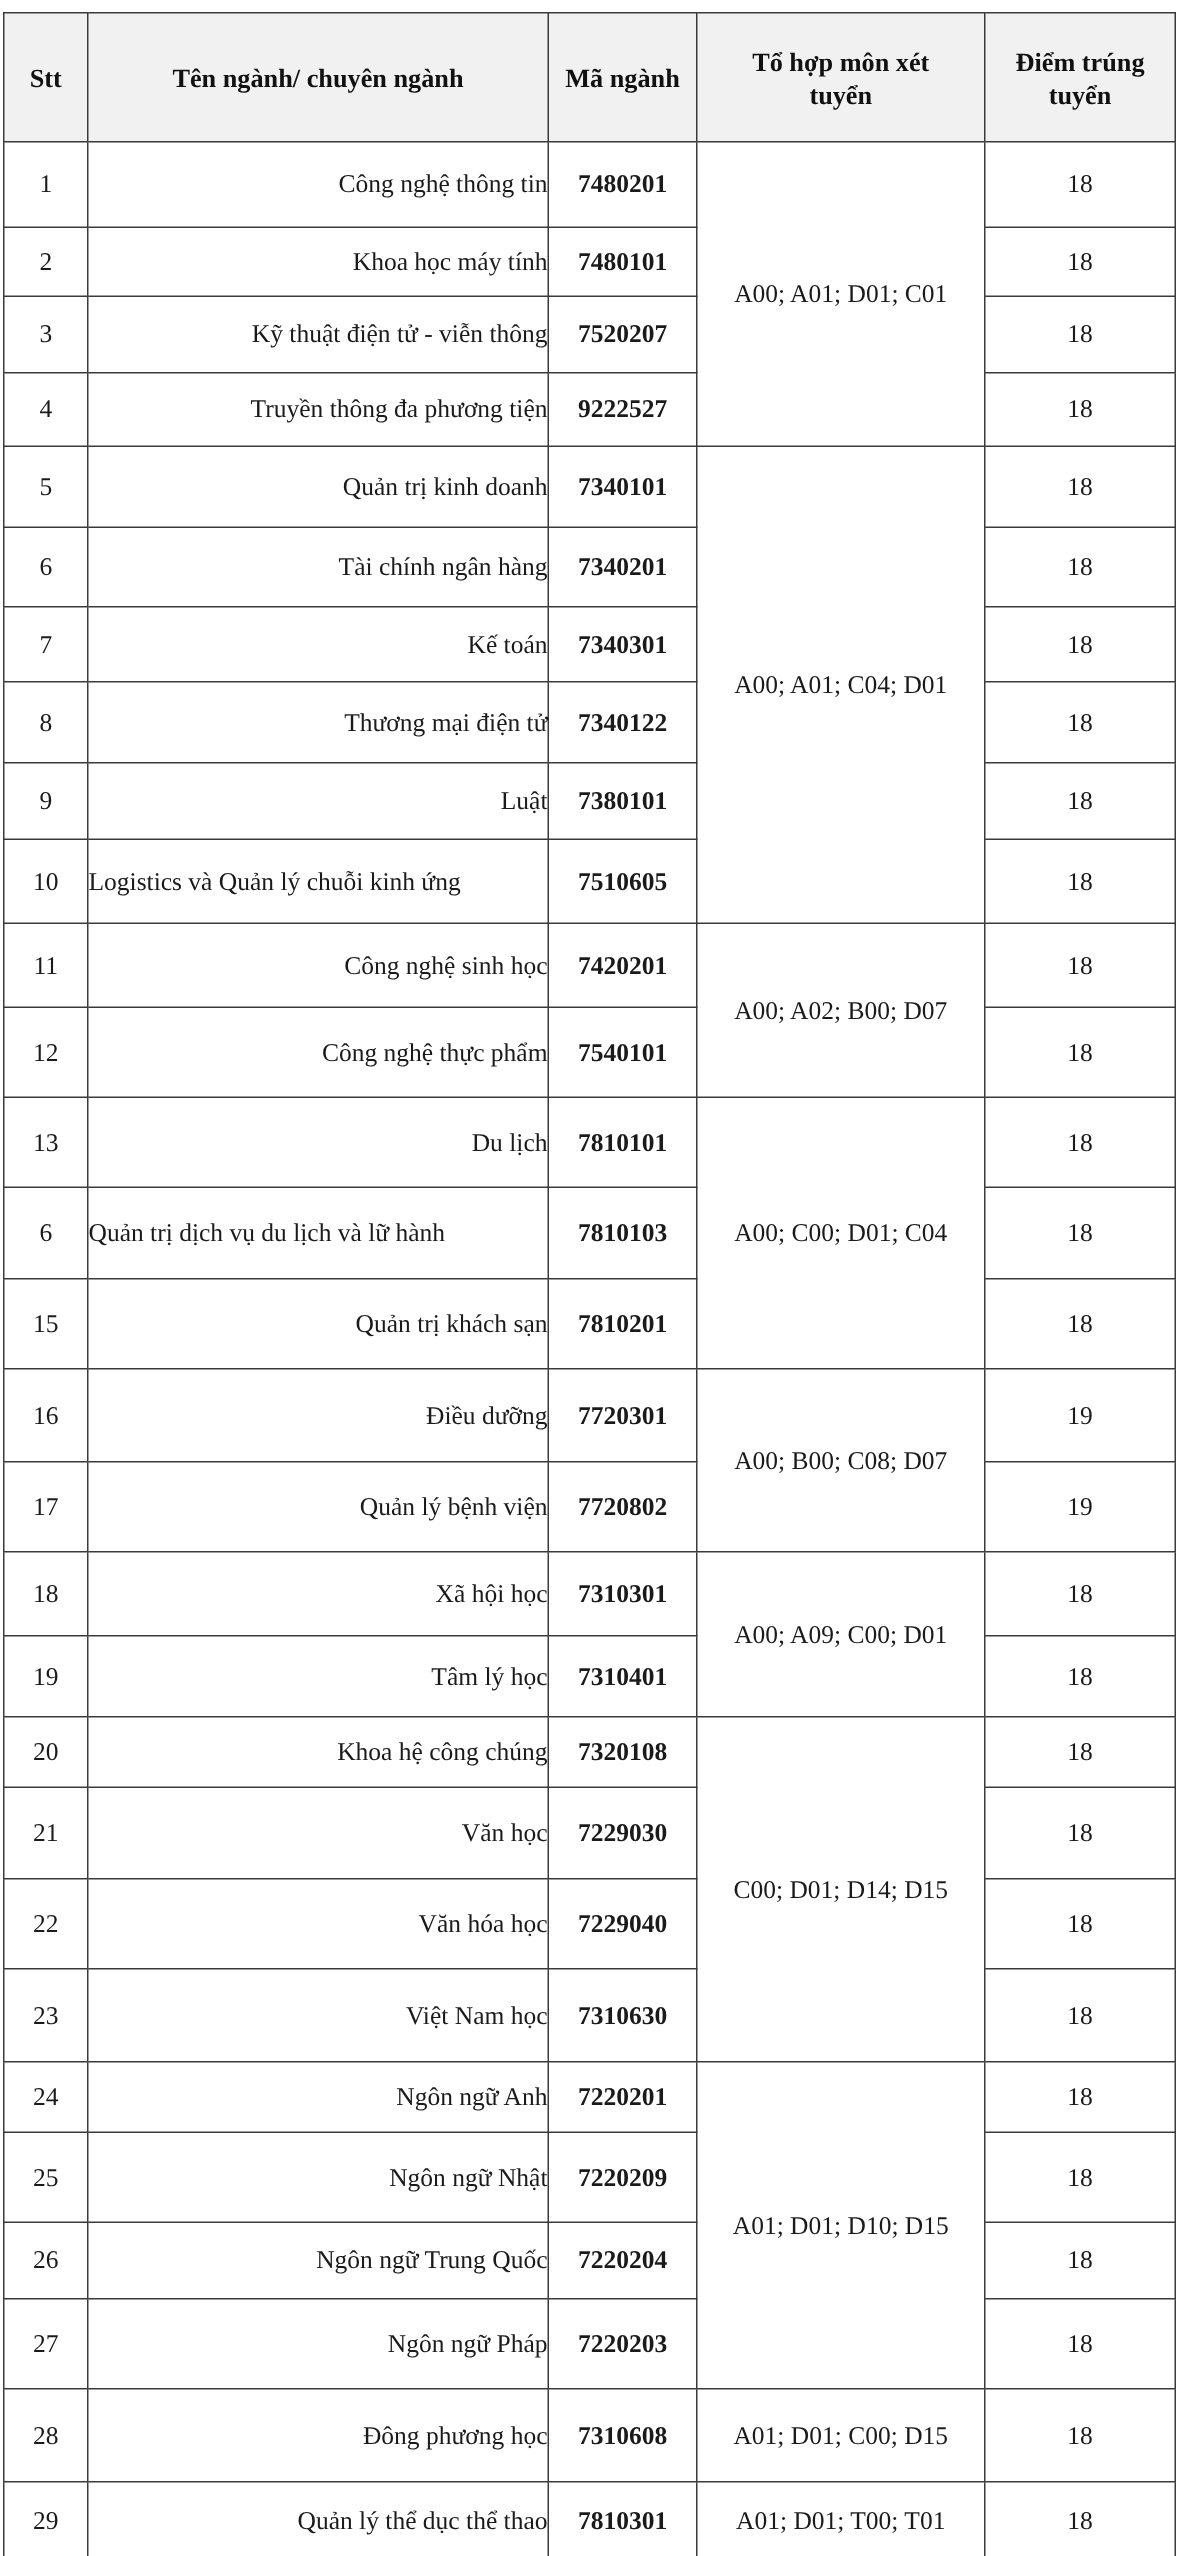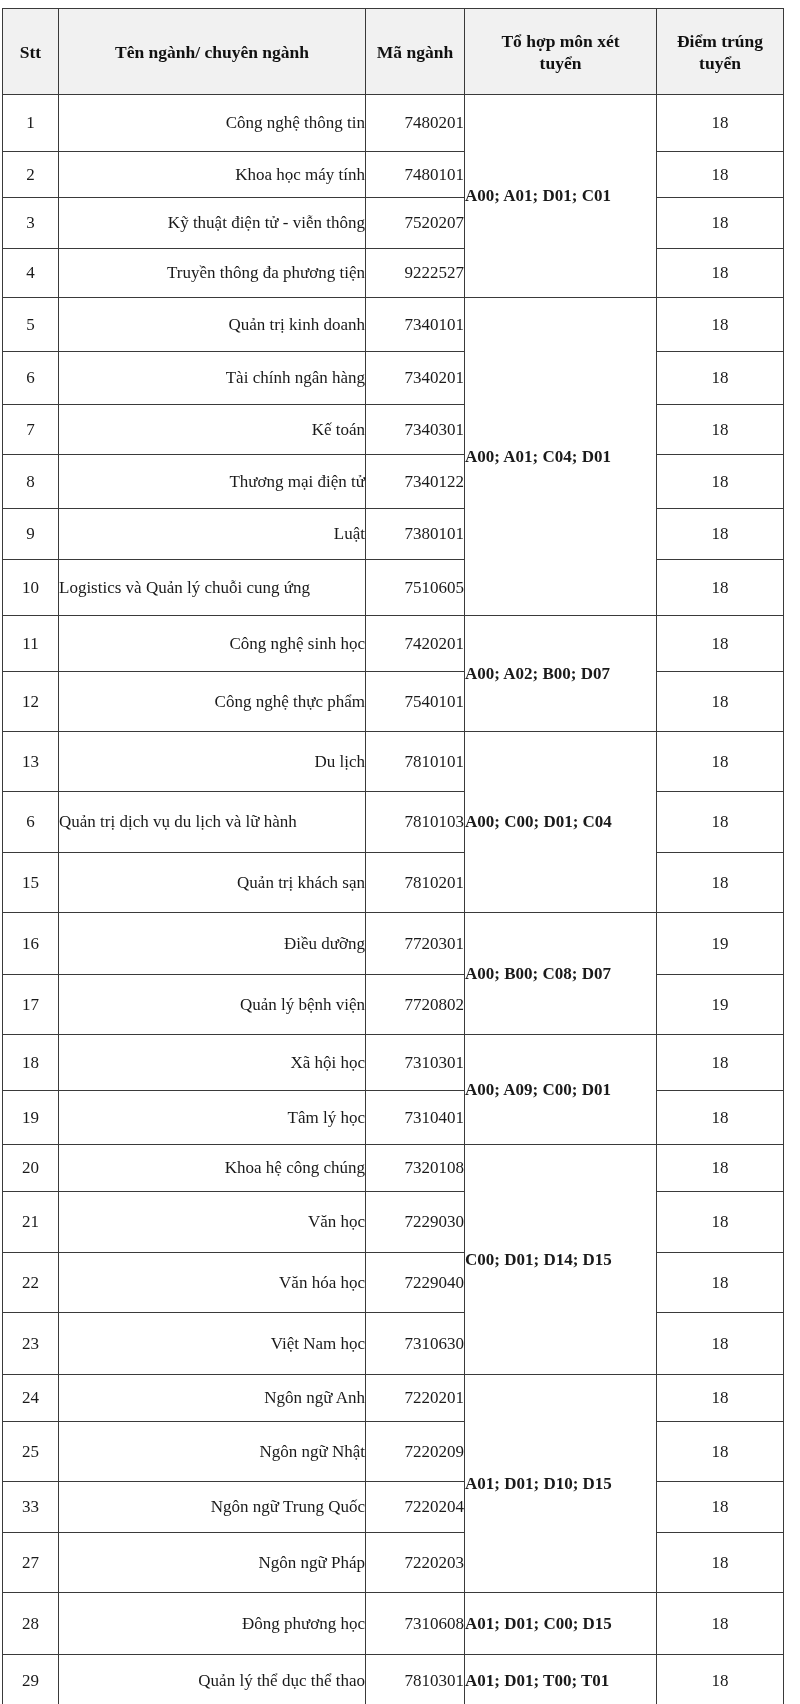--- a/index.html
+++ b/index.html
@@ -34,22 +34,22 @@
     font-weight: bold;
     font-size: 17.5px;
     text-align: center;
     line-height: 22px;
     height: 85px;
     color: #111;
   }
   td.stt { text-align: center; }
   td.name { text-align: right; padding-left: 8px; padding-right: 6px; line-height: 22px; }
   td.name.justify { text-align: justify; text-align-last: left; }
-  td.code { text-align: right; padding-left: 6px; }
-  td.combo { padding: 0 4px; font-weight: bold; }
+  td.code { text-align: center; padding-left: 6px; font-weight: bold; }
+  td.combo { text-align: center; padding: 0 4px; }
   td.score { text-align: center; }
 </style>
 </head>
 <body>
 
 <table class="admission">
   <colgroup>
     <col style="width:56px">
     <col style="width:307px">
     <col style="width:99px">
@@ -117,21 +117,21 @@
         <td class="score">18</td>
       </tr>
       <tr style="height: 51px;">
         <td class="stt">9</td>
         <td class="name">Luật</td>
         <td class="code">7380101</td>
         <td class="score">18</td>
       </tr>
       <tr style="height: 56px;">
         <td class="stt">10</td>
-        <td class="name justify">Logistics và Quản lý chuỗi cung ứng</td>
+        <td class="name justify">Logistics và Quản lý chuỗi kinh ứng</td>
         <td class="code">7510605</td>
         <td class="score">18</td>
       </tr>
       <tr style="height: 56px;">
         <td class="stt">11</td>
         <td class="name">Công nghệ sinh học</td>
         <td class="code">7420201</td>
         <td class="combo" rowspan="2">A00; A02; B00; D07</td>
         <td class="score">18</td>
       </tr>
@@ -218,21 +218,21 @@
         <td class="combo" rowspan="4">A01; D01; D10; D15</td>
         <td class="score">18</td>
       </tr>
       <tr style="height: 60px;">
         <td class="stt">25</td>
         <td class="name">Ngôn ngữ Nhật</td>
         <td class="code">7220209</td>
         <td class="score">18</td>
       </tr>
       <tr style="height: 51px;">
-        <td class="stt">33</td>
+        <td class="stt">26</td>
         <td class="name">Ngôn ngữ Trung Quốc</td>
         <td class="code">7220204</td>
         <td class="score">18</td>
       </tr>
       <tr style="height: 60px;">
         <td class="stt">27</td>
         <td class="name">Ngôn ngữ Pháp</td>
         <td class="code">7220203</td>
         <td class="score">18</td>
       </tr>

